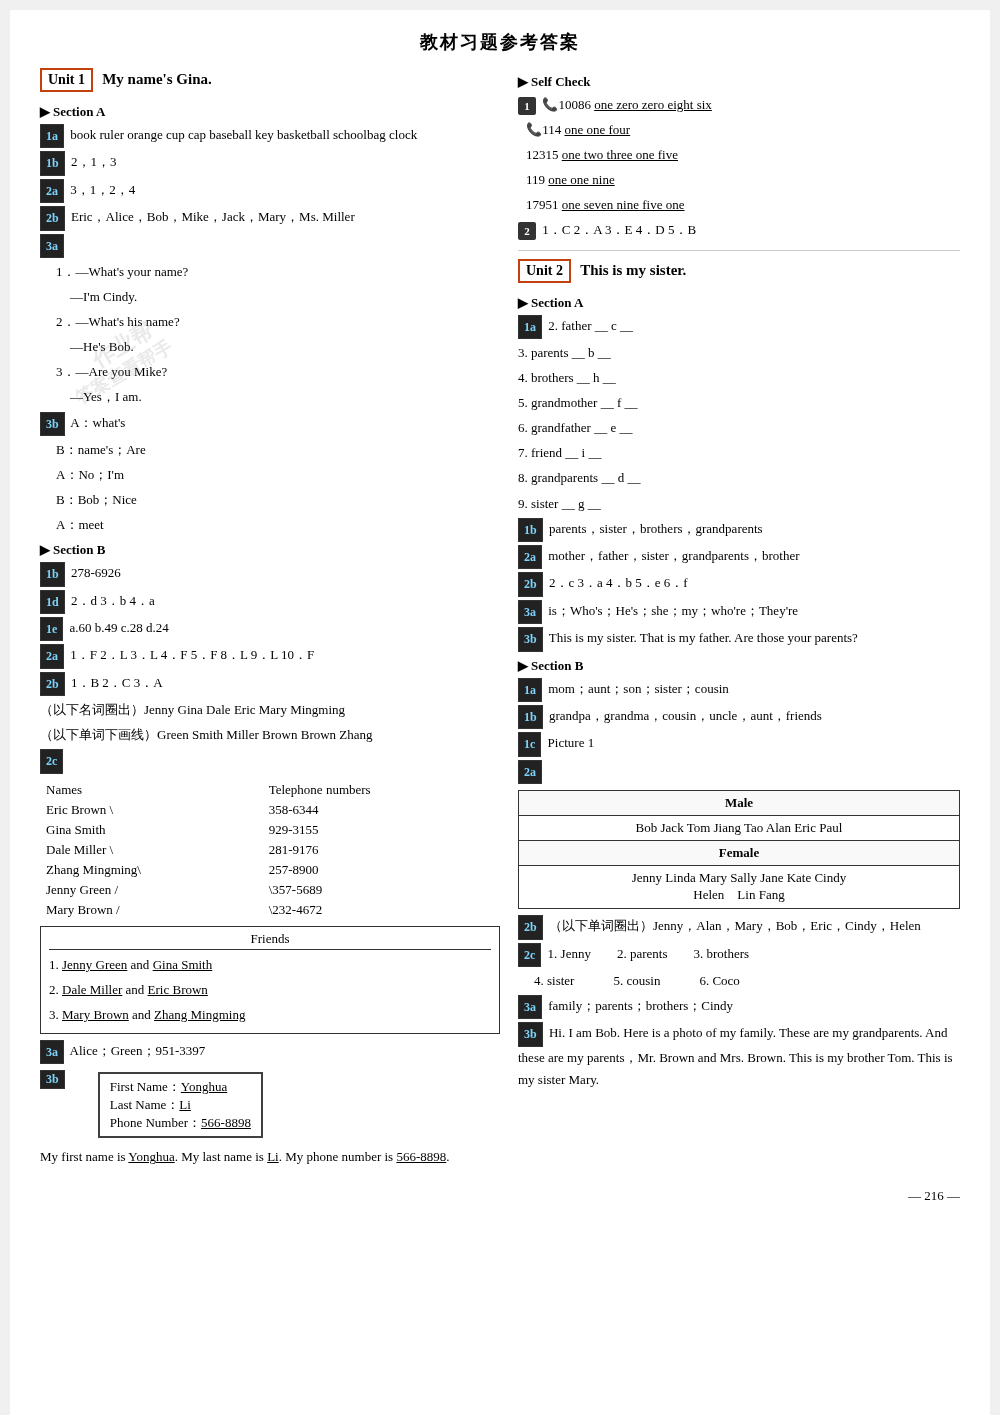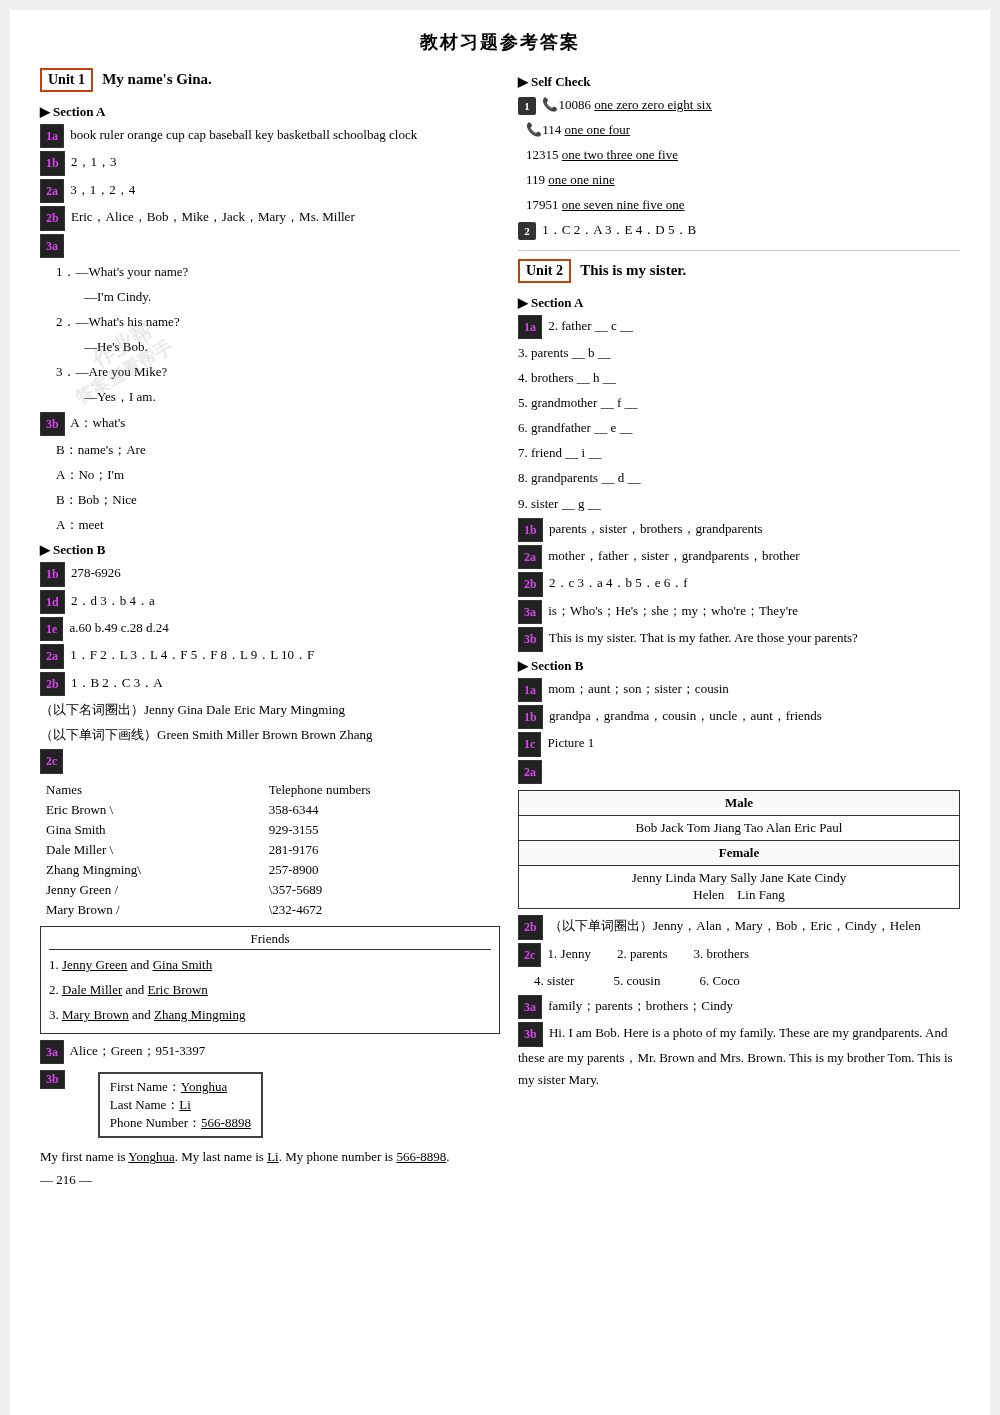--- a/index.html
+++ b/index.html
@@ -62,25 +62,25 @@
       display: inline-block;
       border: 1.5px solid #333;
       padding: 1px 5px;
       font-weight: bold;
       font-size: 12px;
       margin-right: 3px;
       vertical-align: middle;
     }
     .answer-block.filled {
       background: #222;
-      color: #d946ef;
+      color: #7dd3fc;
     }
     .line { margin: 3px 0; line-height: 1.7; }
     .indent { margin-left: 16px; }
-    .indent2 { margin-left: 44px; }
+    .indent2 { margin-left: 30px; }
     table.phone-table {
       border-collapse: collapse;
       margin: 6px 0;
       width: 100%;
     }
     table.phone-table td {
       padding: 2px 6px;
       font-size: 13px;
     }
     .friends-box {
@@ -111,21 +111,22 @@
       border: 1px solid #333;
       padding: 4px 8px;
       text-align: center;
       font-size: 13px;
     }
     .gender-table .gender-header {
       font-weight: bold;
       background: #f9f9f9;
     }
     .page-num {
-      text-align: left;
+      text-align: right;
+      margin-top: 16px;
       font-size: 13px;
     }
     .watermark {
       position: absolute;
       top: 320px;
       left: 80px;
       opacity: 0.18;
       font-size: 22px;
       font-weight: bold;
       color: #888;

